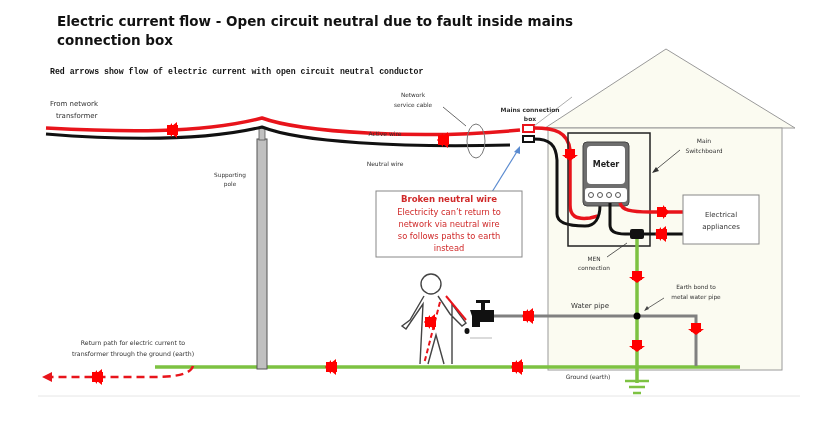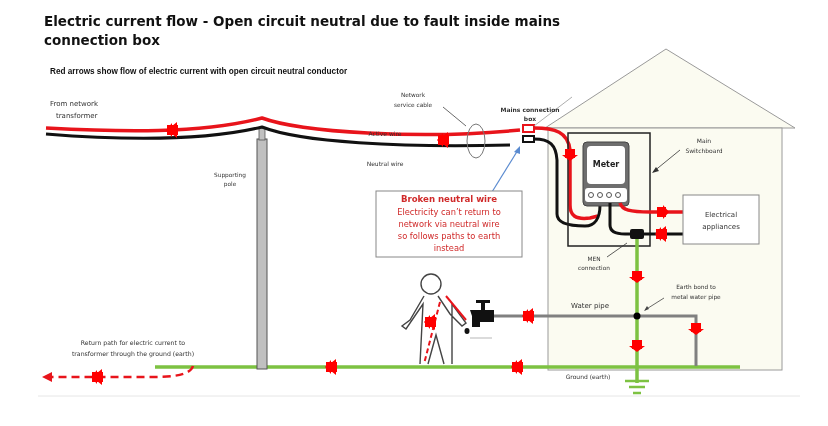--- a/index.html
+++ b/index.html
@@ -1,18 +1,18 @@
 <!DOCTYPE html>
 <html><head>
 <meta charset="utf-8">
 <style>
   html, body { margin: 0; padding: 0; background: #ffffff; }
   body { width: 828px; height: 426px; position: relative; overflow: hidden; font-family: "Liberation Sans", sans-serif; }
-  .title { position: absolute; left: 44px; top: 12px; width: 560px; font-family: "DejaVu Sans", sans-serif; font-weight: bold; font-size: 13.5px; line-height: 19px; color: #111; }
-  .subtitle { position: absolute; left: 50px; top: 67px; font-family: Liberation Sans, sans-serif; font-weight: bold; font-size: 8.2px; color: #111; }
+  .title { position: absolute; left: 57px; top: 12px; width: 560px; font-family: "DejaVu Sans", sans-serif; font-weight: bold; font-size: 13.5px; line-height: 19px; color: #111; }
+  .subtitle { position: absolute; left: 50px; top: 67px; font-family: Liberation Mono, monospace; font-weight: bold; font-size: 8.2px; color: #111; }
   svg { position: absolute; left: 0; top: 0; }
   .lbl { font-family: "DejaVu Sans", sans-serif; fill: #333; }
 </style>
 </head>
 <body>
 
 <div class="title">Electric current flow - Open circuit neutral due to fault inside mains connection box</div>
 <div class="subtitle">Red arrows show flow of electric current with open circuit neutral conductor</div>
 
 <svg width="828" height="426" viewBox="0 0 828 426">

